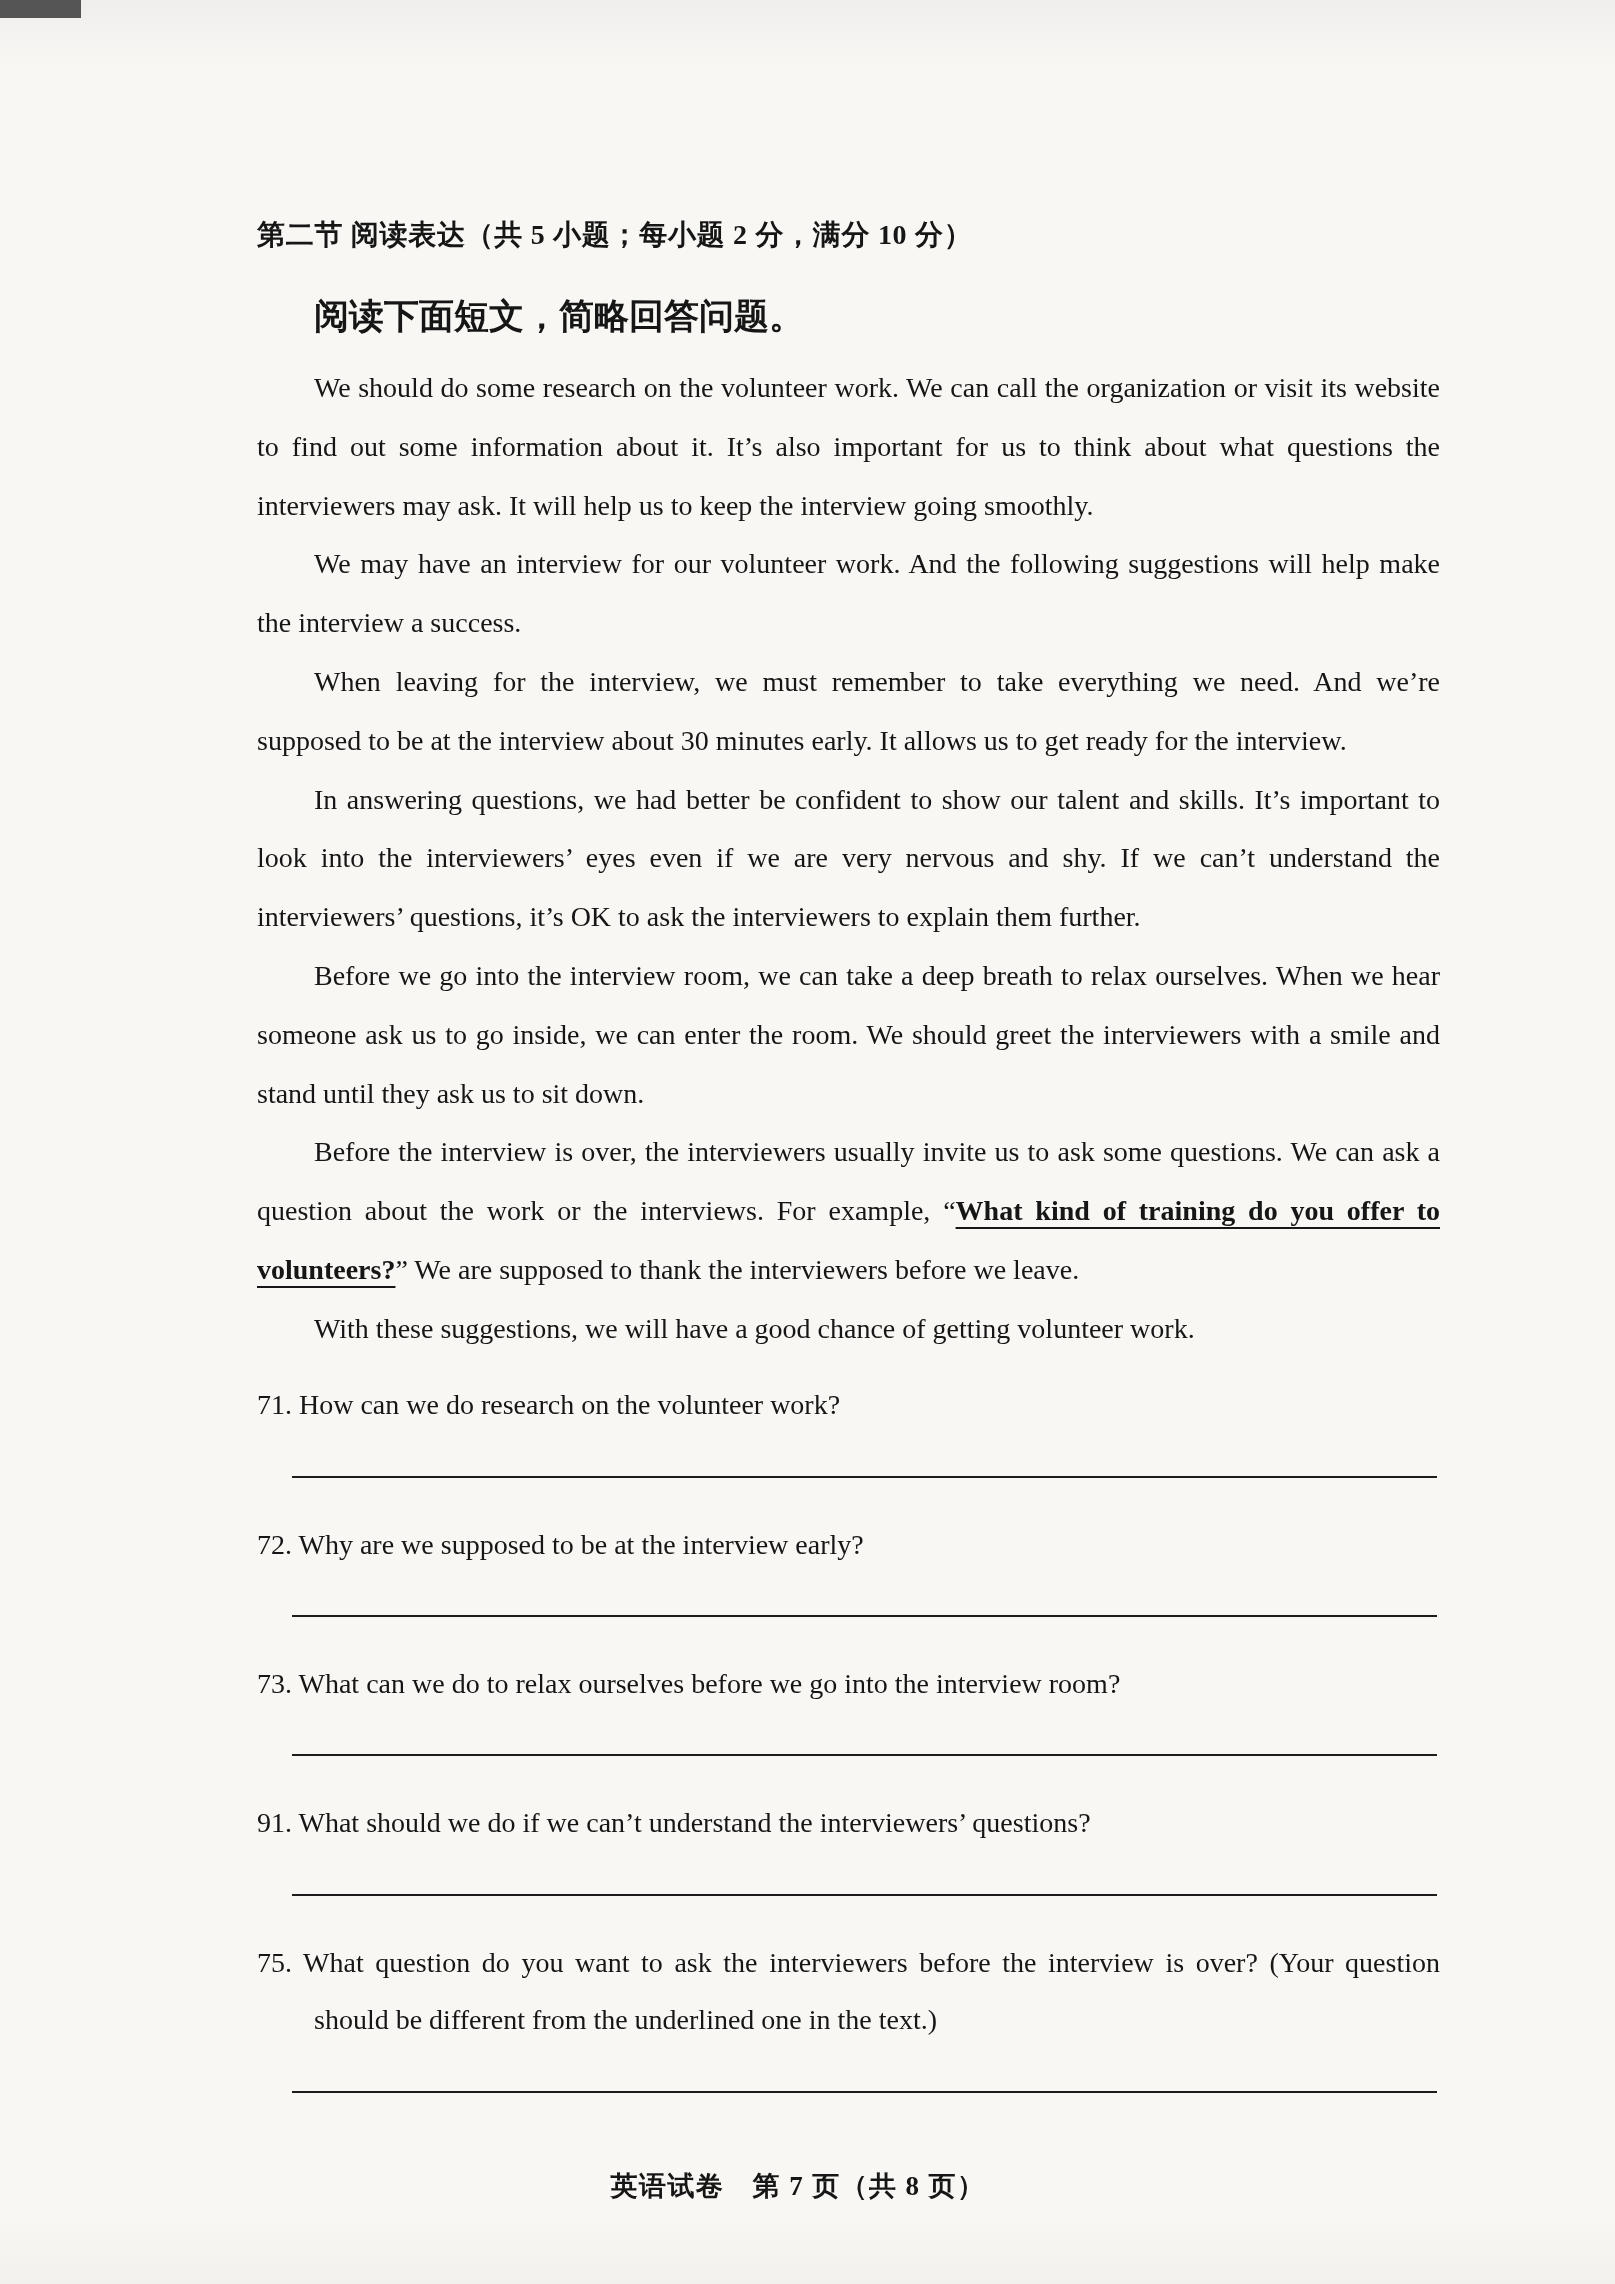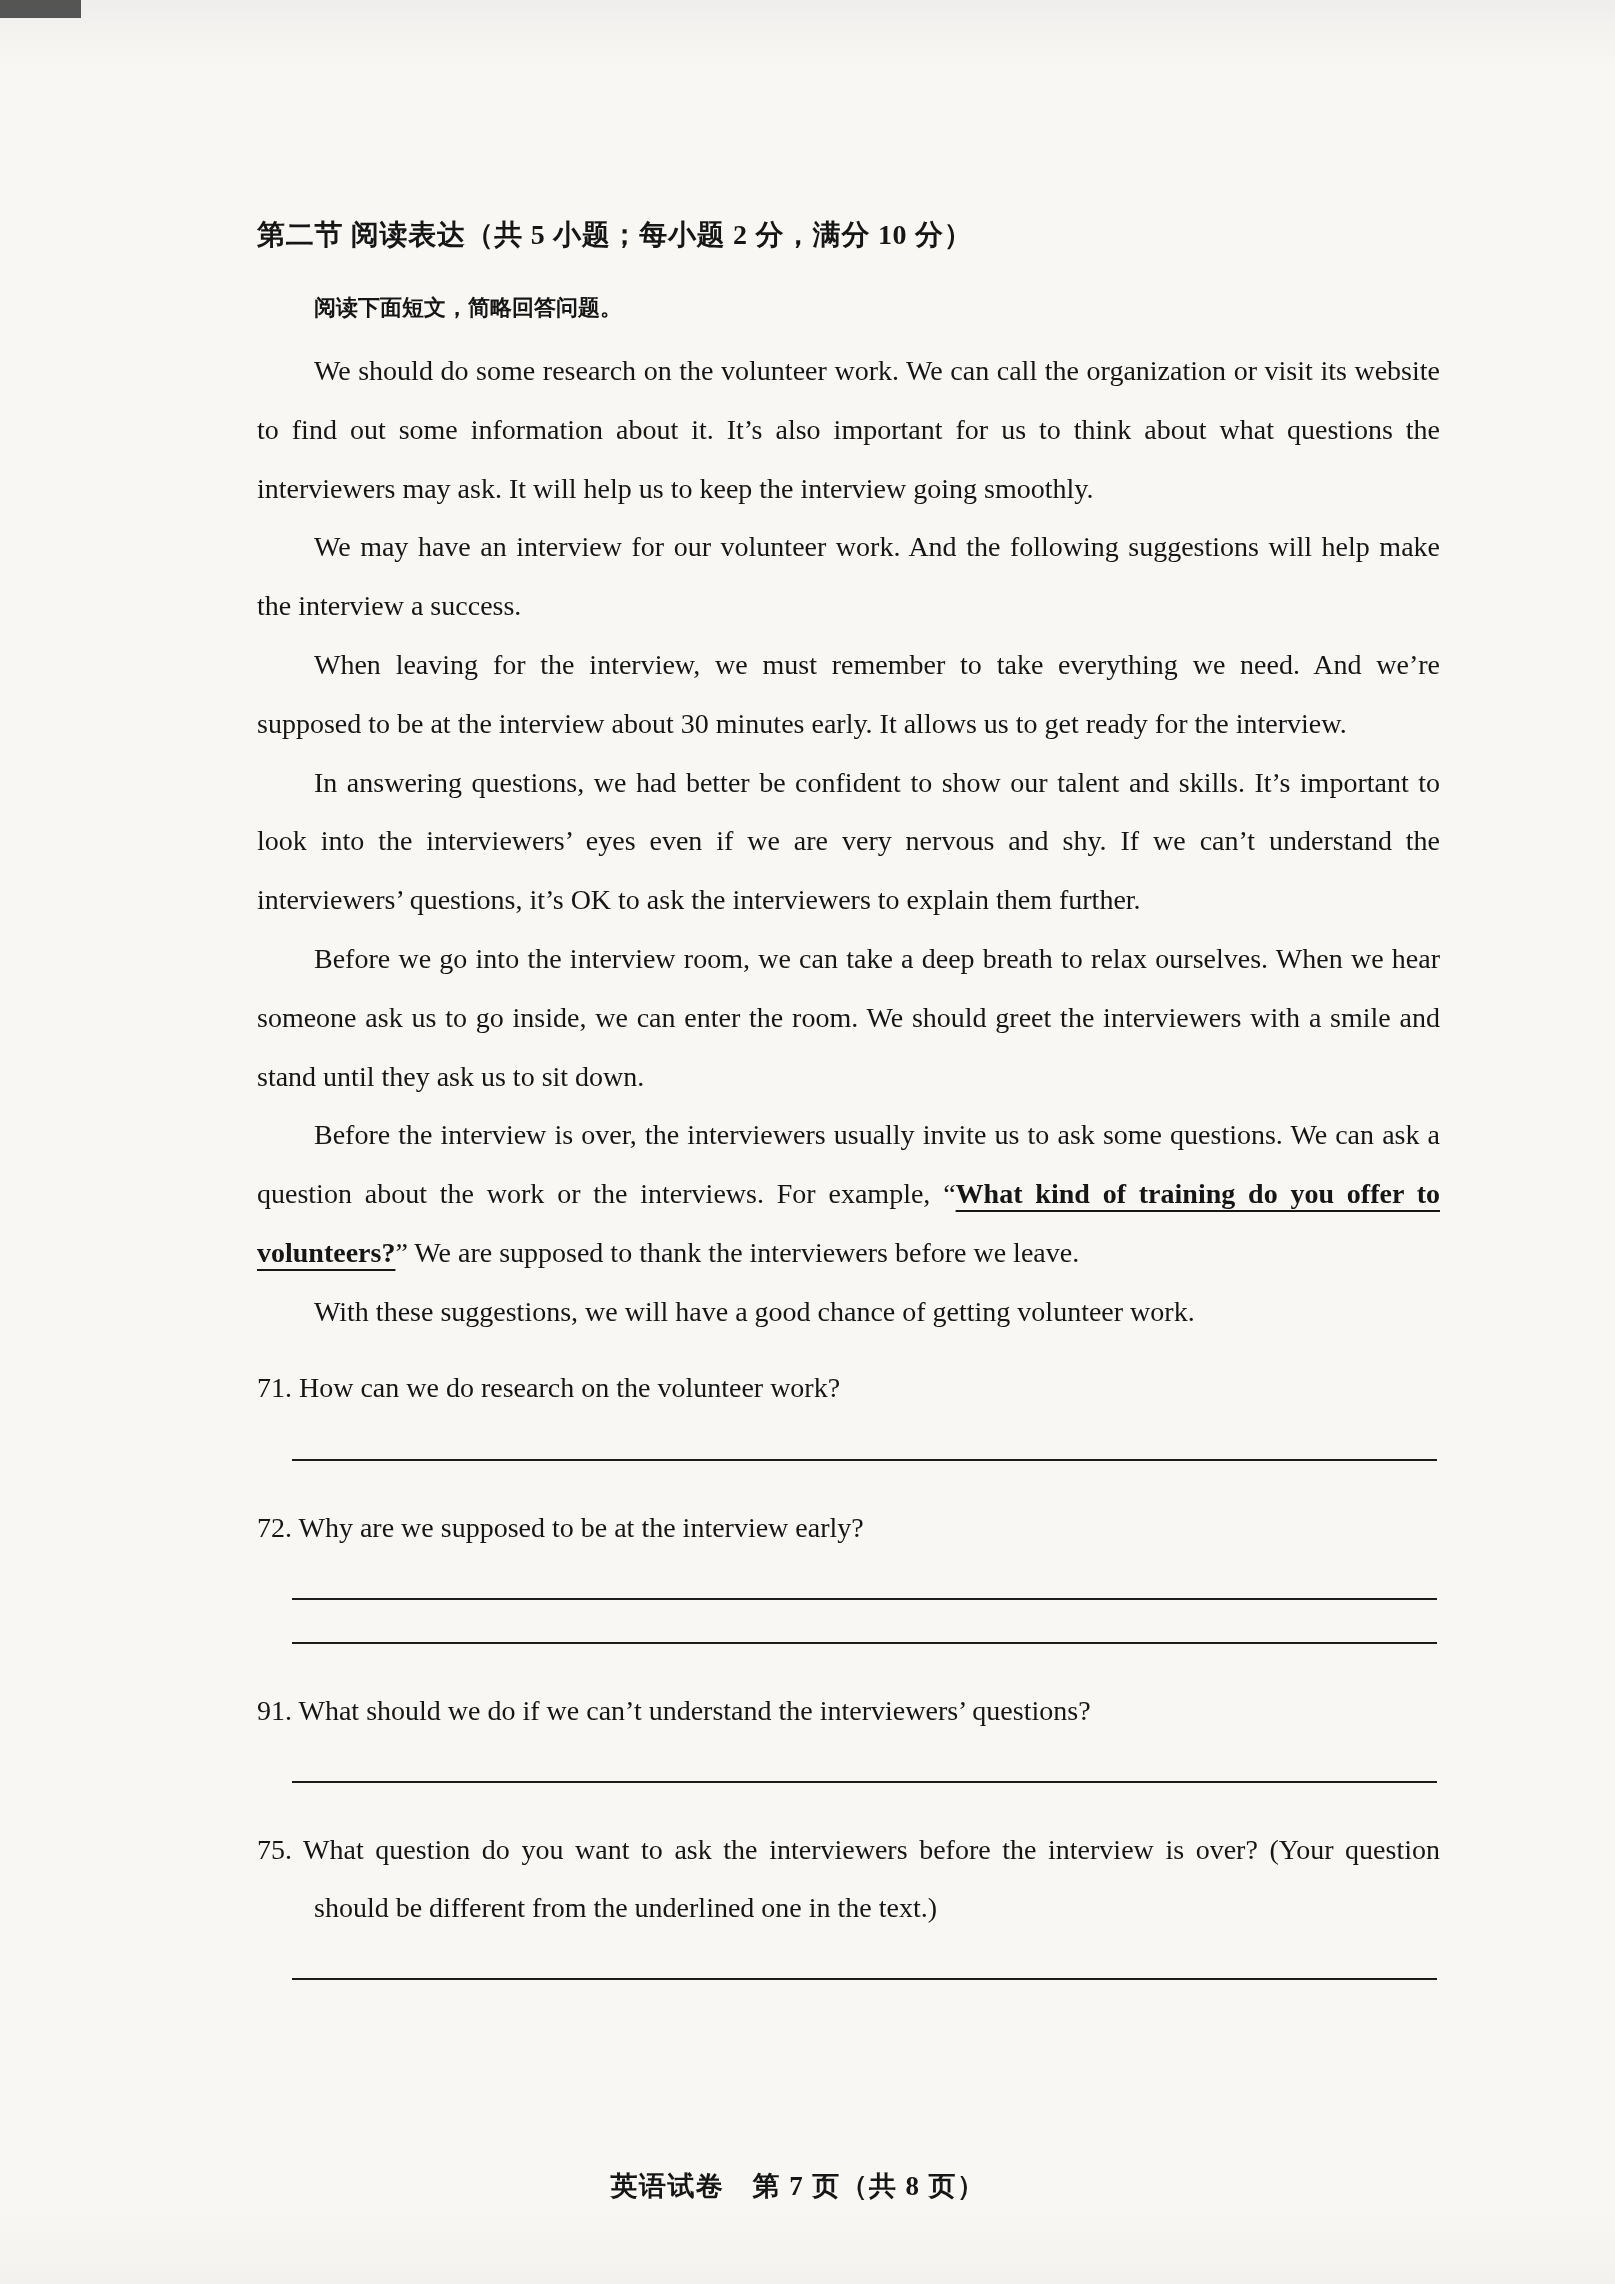--- a/index.html
+++ b/index.html
@@ -28,21 +28,21 @@
     left: 257px;
     width: 1183px;
   }
   .section-heading {
     font-size: 28px;
     font-weight: bold;
     margin: 6px 0 39px 0;
     letter-spacing: 0.7px;
   }
   .instruction {
-    font-size: 22px;
+    font-size: 35px;
     font-weight: bold;
     margin: 0 0 19px 0;
     text-indent: 57px;
   }
   p.para {
     font-size: 28px;
     line-height: 2.1;
     text-align: justify;
     margin: 0;
     text-indent: 57px;
@@ -110,20 +110,21 @@
       <p class="qtext"><span>71.</span> <span>How can we do research on the volunteer work?</span></p>
       <div class="answer-line"></div>
     </div>
 
     <div class="question">
       <p class="qtext"><span>72.</span> <span>Why are we supposed to be at the interview early?</span></p>
       <div class="answer-line"></div>
     </div>
 
     <div class="question">
+      <p class="qtext"><span>73.</span> <span>What can we do to relax ourselves before we go into the interview room?</span></p>
       <div class="answer-line"></div>
     </div>
 
     <div class="question">
       <p class="qtext"><span>91.</span> <span>What should we do if we can’t understand the interviewers’ questions?</span></p>
       <div class="answer-line"></div>
     </div>
 
     <div class="question">
       <p class="qtext"><span>75.</span> <span>What question do you want to ask the interviewers before the interview is over? (Your question should be different from the underlined one in the text.)</span></p>

